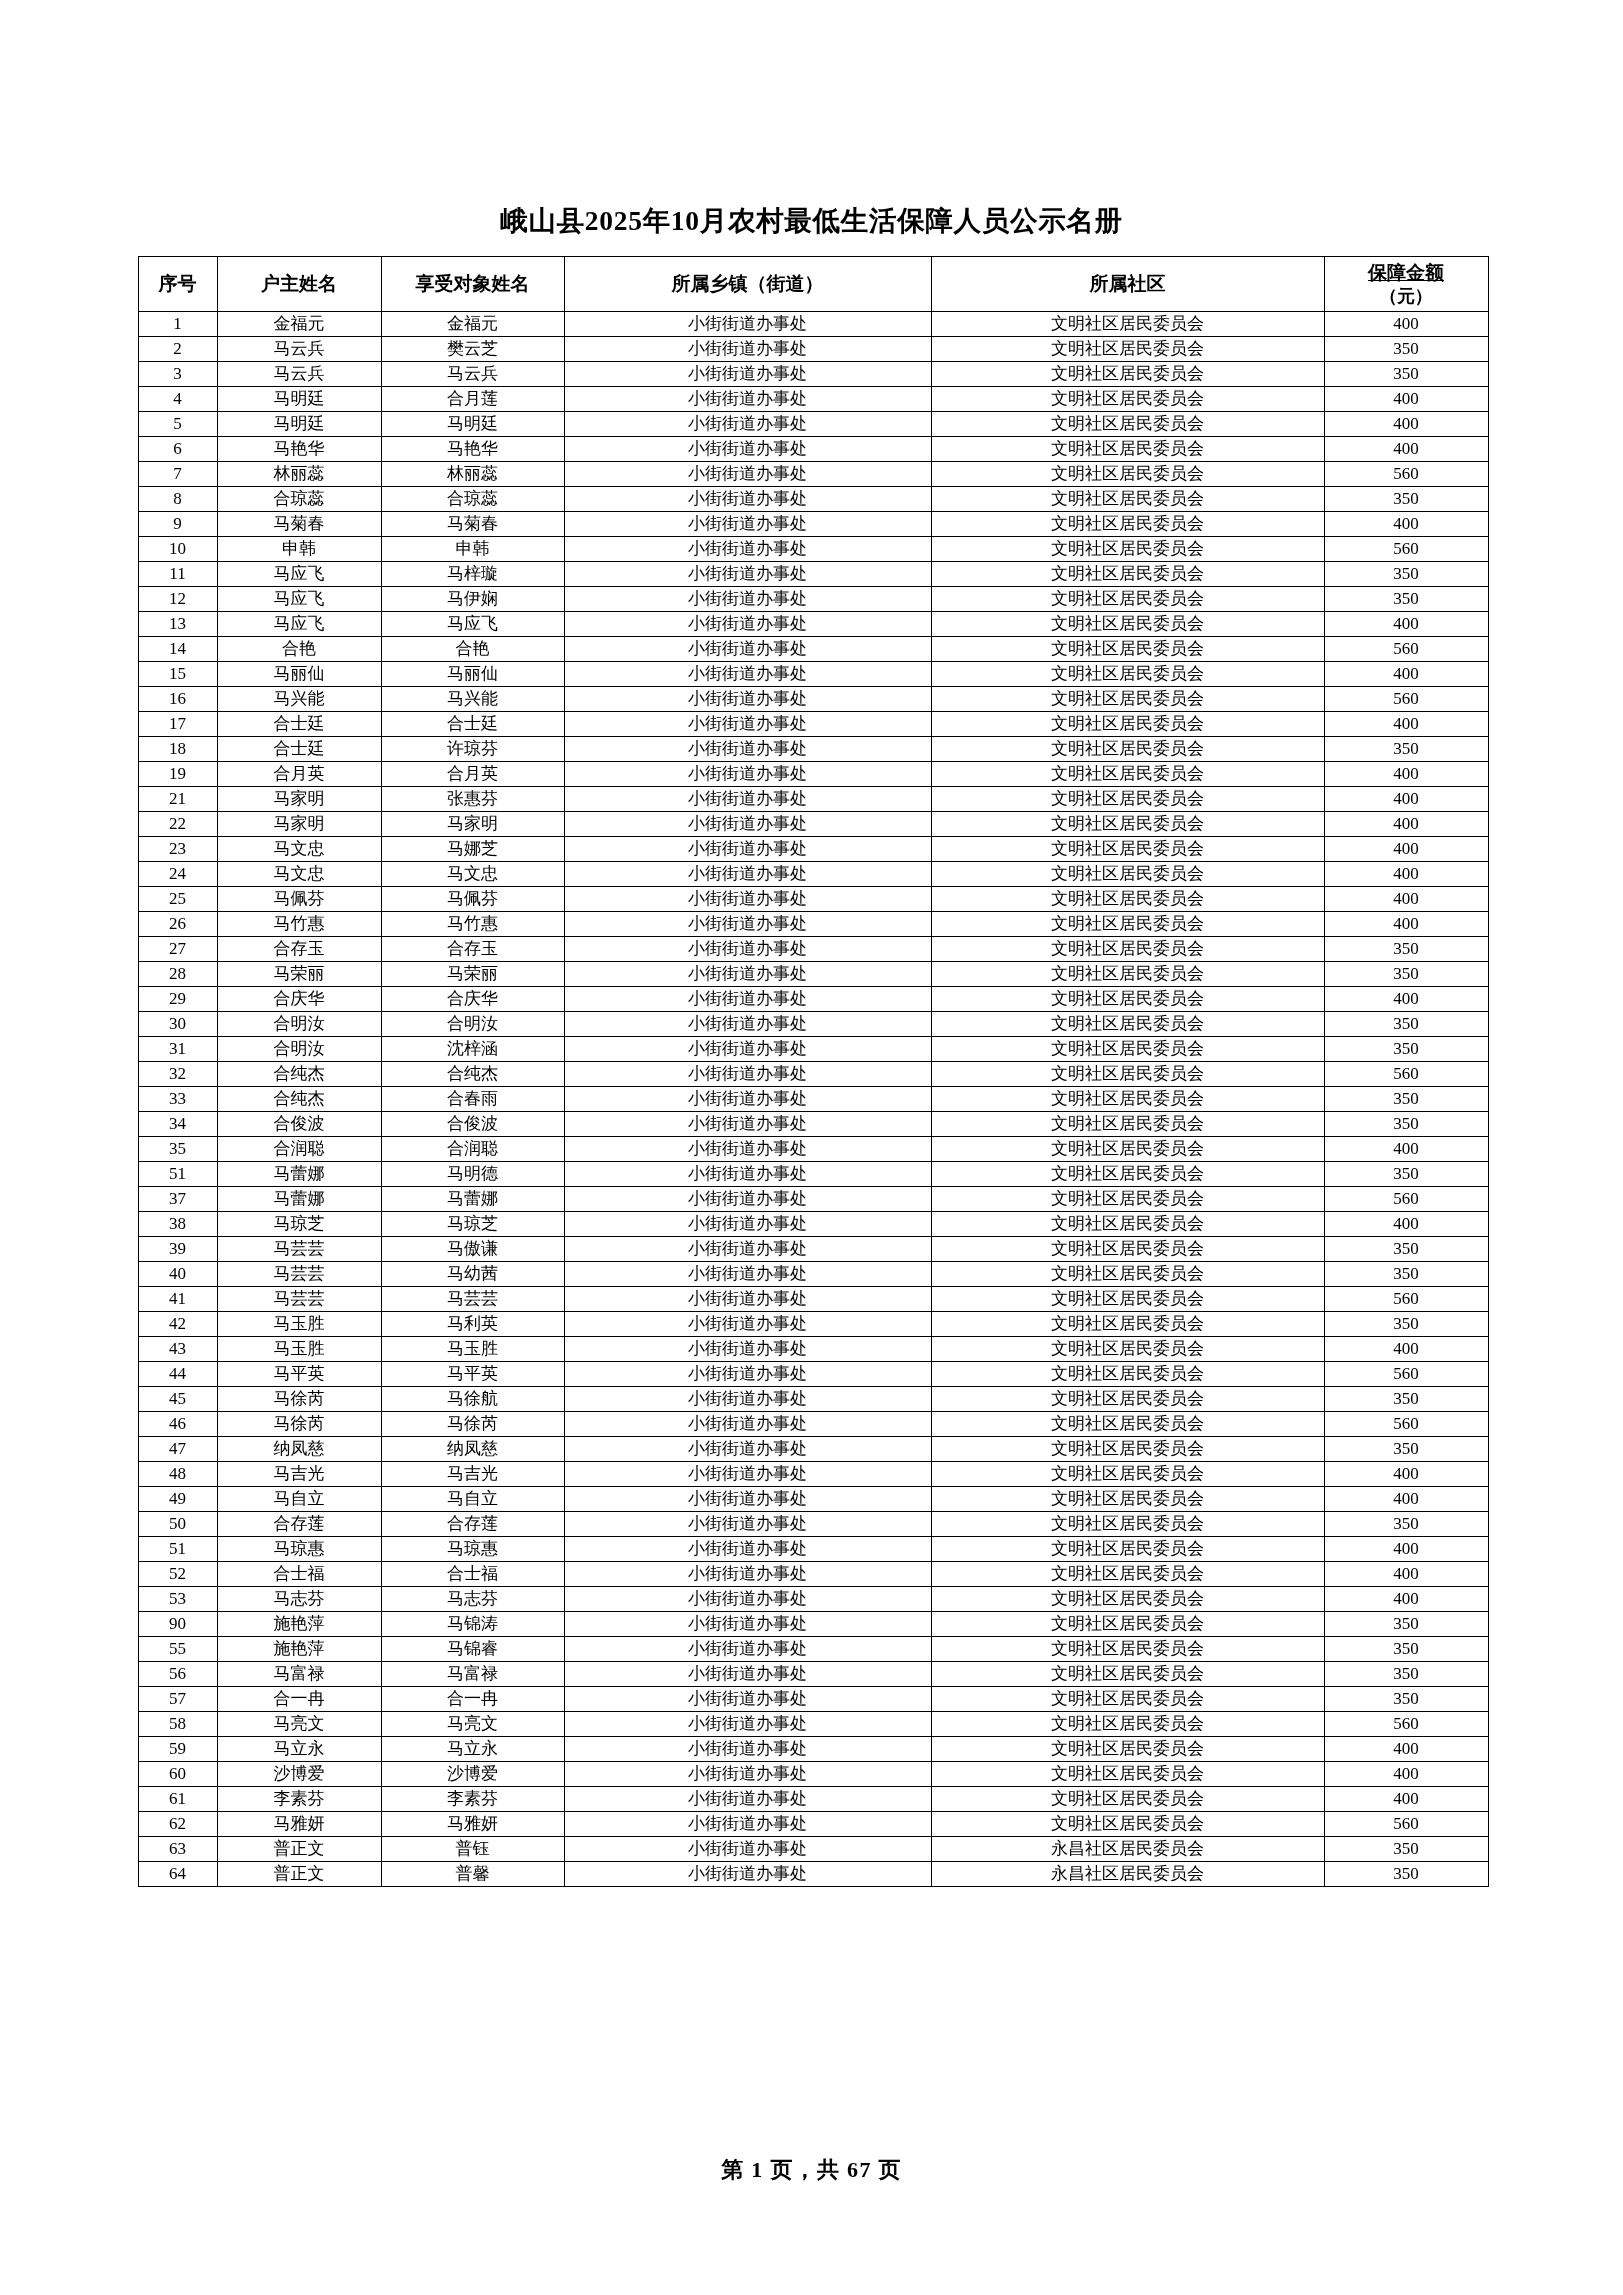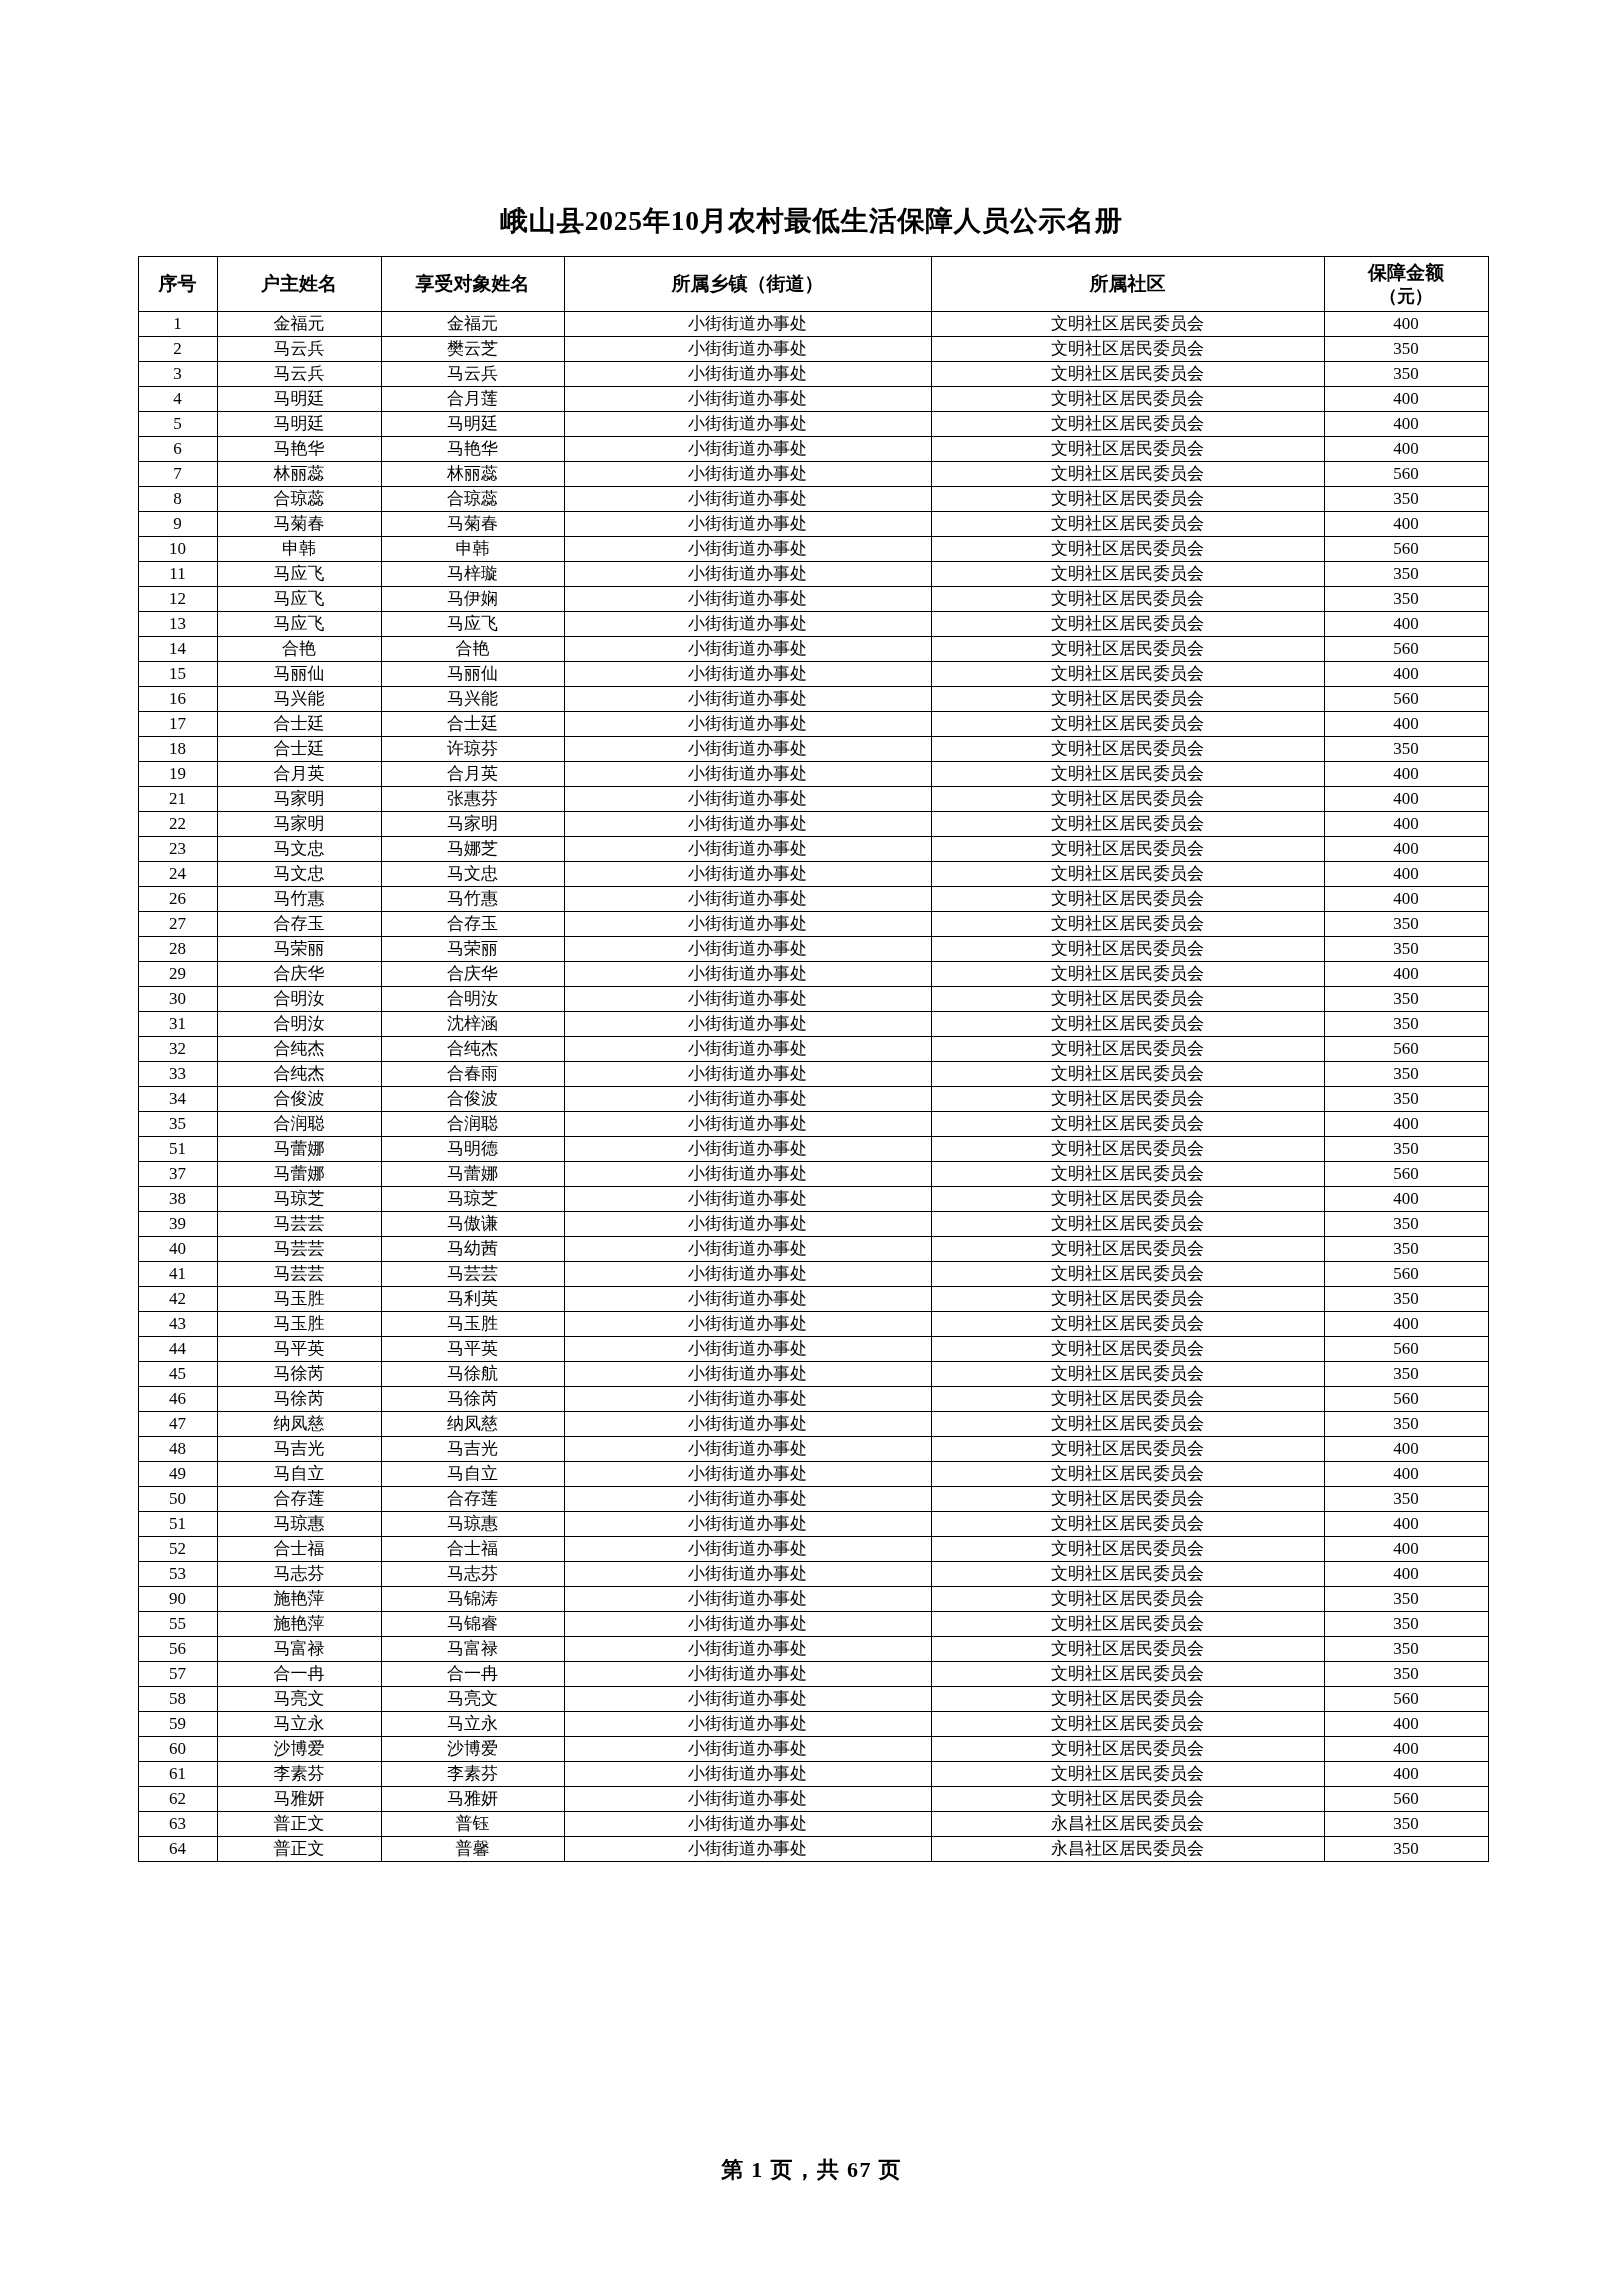--- a/index.html
+++ b/index.html
@@ -58,21 +58,21 @@
     height: 51px;
     line-height: 1.25;
     padding: 1.3px 2.6px;
   }
   .col-idx { width: 79px; }
   .col-host { width: 164px; }
   .col-person { width: 183px; }
   .col-town { width: 367px; }
   .col-community { width: 393px; }
   .col-amount { width: 164px; }
-  .amt-head-main { display: block; }
+  .amt-head-main { display: block; text-decoration: underline; }
   .amt-head-sub { display: block; font-size: 17.7px; }
   .footer {
     position: absolute;
     left: 0;
     right: 0;
     bottom: 110px;
     text-align: center;
     font-size: 22px;
     font-weight: bold;
     letter-spacing: 1.3px;
@@ -287,20 +287,28 @@
           </tr>
           <tr>
             <td>24</td>
             <td>马文忠</td>
             <td>马文忠</td>
             <td>小街街道办事处</td>
             <td>文明社区居民委员会</td>
             <td>400</td>
           </tr>
           <tr>
+            <td>25</td>
+            <td>马佩芬</td>
+            <td>马佩芬</td>
+            <td>小街街道办事处</td>
+            <td>文明社区居民委员会</td>
+            <td>400</td>
+          </tr>
+          <tr>
             <td>26</td>
             <td>马竹惠</td>
             <td>马竹惠</td>
             <td>小街街道办事处</td>
             <td>文明社区居民委员会</td>
             <td>400</td>
           </tr>
           <tr>
             <td>27</td>
             <td>合存玉</td>

